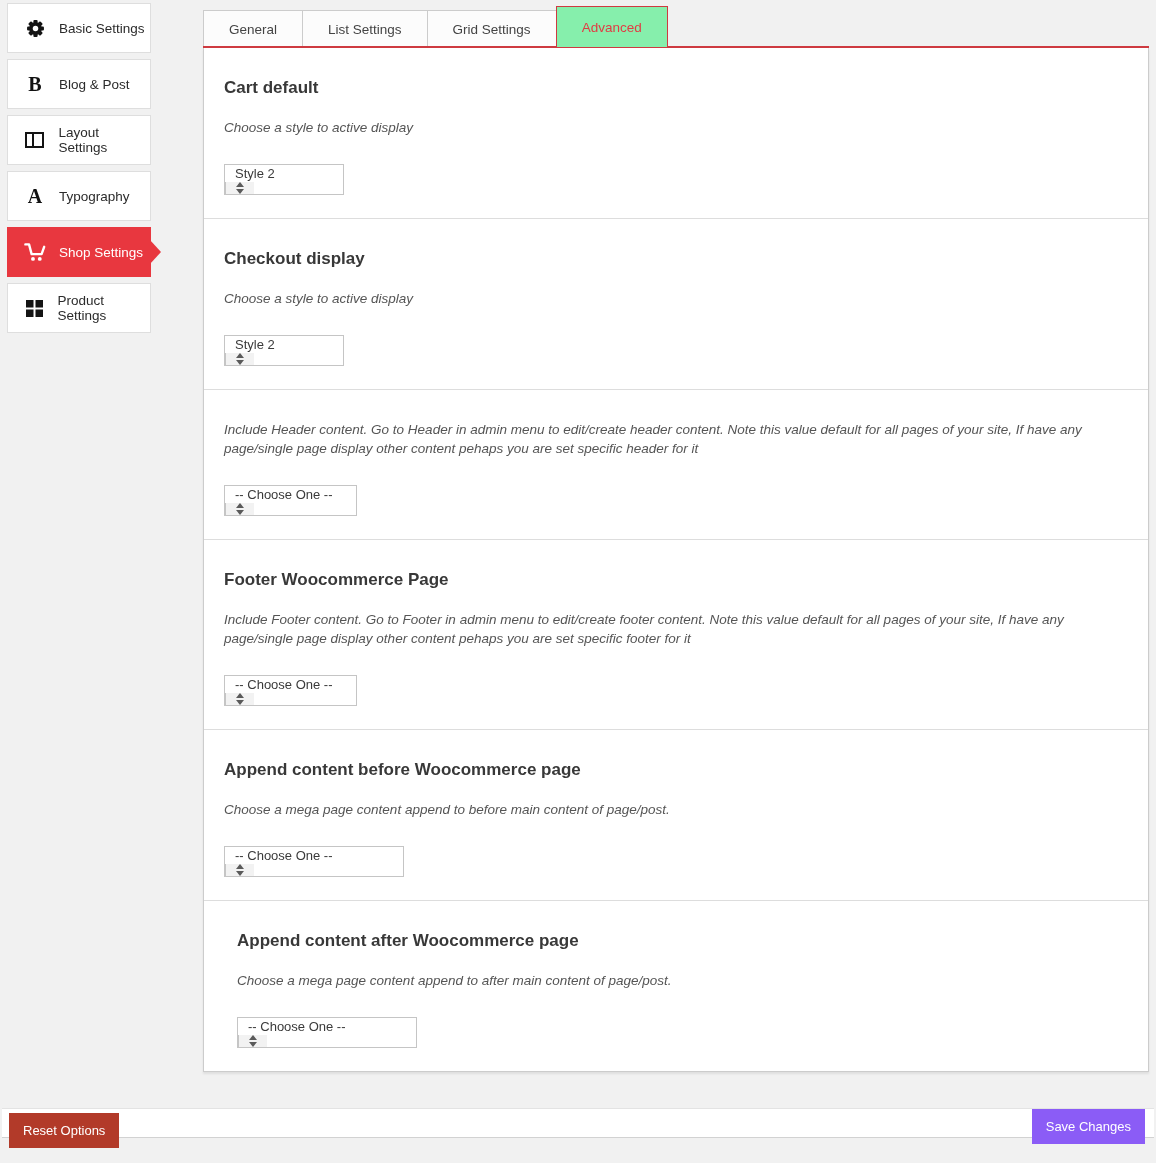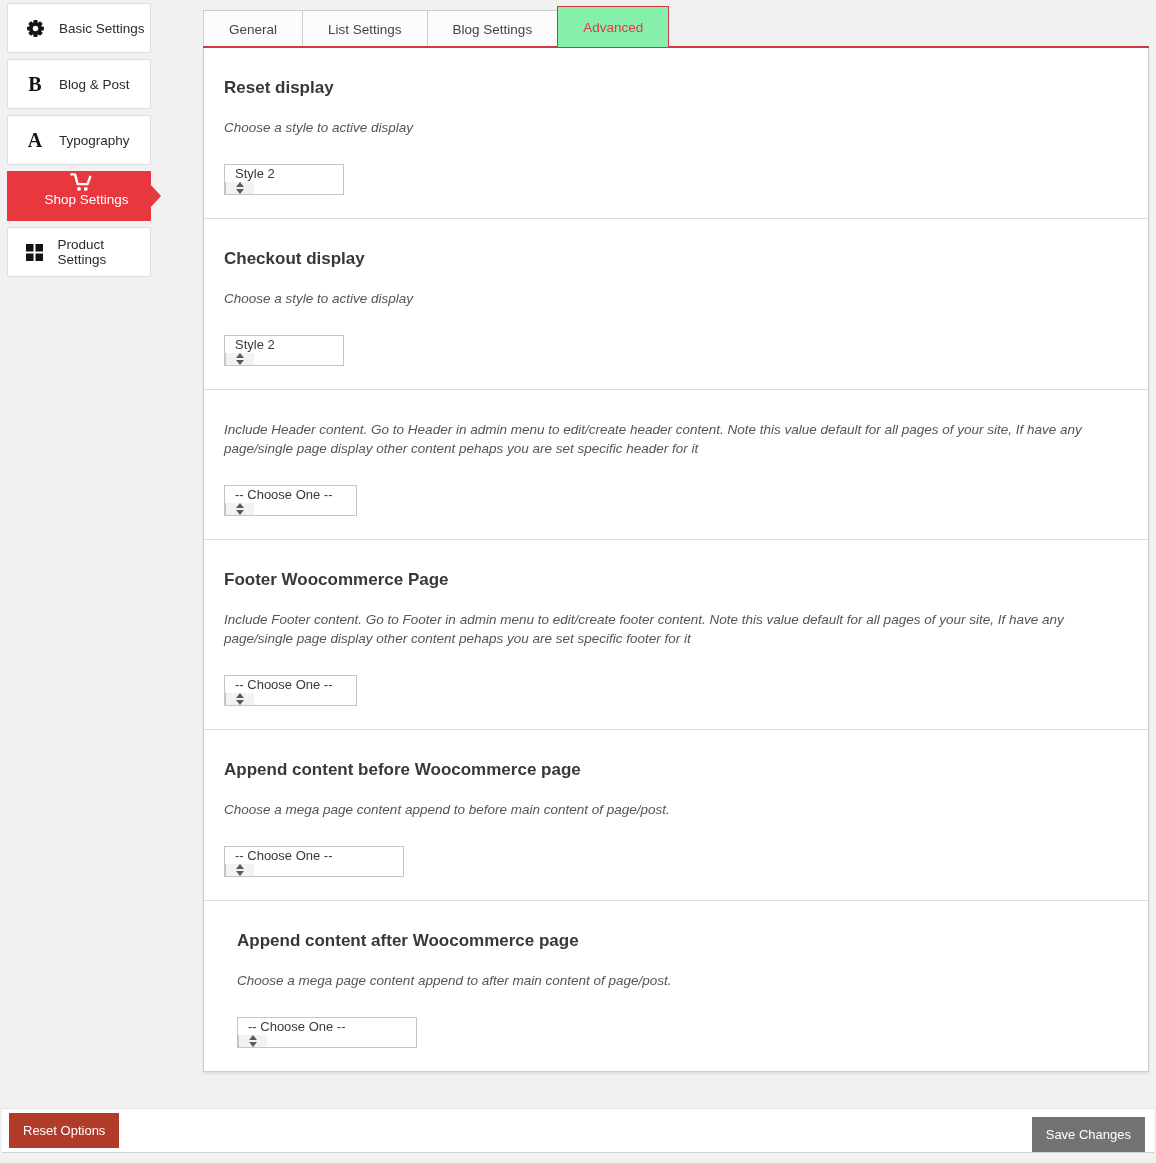--- a/index.html
+++ b/index.html
@@ -7,21 +7,21 @@
   body { font-family:"Liberation Sans","DejaVu Sans",sans-serif; color:#333; }
   .page { position:relative; width:1156px; height:1163px; background:#f1f1f1; overflow:hidden; }
 
   
   .sidebar { position:absolute; left:7px; top:3px; width:144px; }
   .side-item { position:relative; display:flex; align-items:center; height:50px;
     background:#fff; border:1px solid #dedede; margin-bottom:6px; padding-left:15px;
     font-size:13.5px; color:#2b2b2b; cursor:pointer; }
   .side-item .ico { width:24px; display:flex; align-items:center; justify-content:center; margin-right:12px; }
   .side-item .serif-glyph { font-family:"Liberation Serif","DejaVu Serif",serif; font-weight:bold; font-size:20px; line-height:1; color:#111; }
-  .side-item.active { background:#e8373f; border-color:#e8373f; color:#fff;flex-direction:column; }
+  .side-item.active { background:#e8373f; border-color:#e8373f; color:#fff; }
   .side-item.active::after { content:""; position:absolute; right:-11px; top:50%; margin-top:-12px;
     border-top:12px solid transparent; border-bottom:12px solid transparent; border-left:11px solid #e8373f; }
 
   
   .main { position:absolute; left:203px; top:8px; width:946px; }
   .tabbar { position:relative; height:40px; }
   .tabbar::after { content:""; position:absolute; left:0; right:0; bottom:0; height:2px; background:#ce3a40; }
   .tab { position:relative; float:left; height:38px; margin-top:2px; line-height:38px; padding:0 25px;
     background:#fcfcfc; border:1px solid #ccc; border-bottom:none; border-right:none;
     font-size:13.5px; color:#444; text-align:center; cursor:pointer; }
@@ -43,26 +43,26 @@
   .select-value { display:flex; align-items:center; padding:0 10px; font-size:13px; color:#3a3a3a; flex:1; }
   .select-arrow { width:29px; background:#f2f2f2; border-left:1px solid #c5c5c5;
     display:flex; flex-direction:column; align-items:center; justify-content:center; gap:2px; }
   .tri-up { width:0; height:0; border-left:4px solid transparent; border-right:4px solid transparent; border-bottom:5px solid #5a5a5a; }
   .tri-down { width:0; height:0; border-left:4px solid transparent; border-right:4px solid transparent; border-top:5px solid #5a5a5a; }
   .sel-small { width:120px; }
   .sel-mid   { width:133px; }
   .sel-wide  { width:180px; }
 
   
-  .footer-bar { position:absolute; left:2px; right:2px; top:1108px; height:45px;
+  .footer-bar { position:absolute; left:2px; right:2px; top:1108px; height:30px;
     background:#fff; border-top:1px solid #e3e3e3; border-bottom:1px solid #d2d2d2; }
   .btn { position:absolute; border:none; color:#fff; font-size:13px;
     font-family:"Liberation Sans","DejaVu Sans",sans-serif; padding:0 14px; height:35px; cursor:pointer; }
   .btn-reset { left:7px; top:4px; background:#b23a29; }
-  .btn-save  { right:9px; top:8px; background:#737373; }
+  .btn-save  { right:9px; top:0; background:#8b5cf6; }
 </style>
 </head>
 <body>
 
 <div class="page">
 
   <div class="sidebar">
 
     <div class="side-item">
       <span class="ico">
@@ -81,20 +81,29 @@
     </div>
 
 
     <div class="side-item">
       <span class="ico">
         <span class="serif-glyph">B</span>
       </span>
       <span>Blog &amp; Post</span>
     </div>
 
+    <div class="side-item">
+      <span class="ico">
+        <svg width="19" height="16" viewBox="0 0 19 16">
+          <rect x="1" y="1" width="17" height="14" fill="none" stroke="#141414" stroke-width="2"></rect>
+          <line x1="8" y1="1" x2="8" y2="15" stroke="#141414" stroke-width="2"></line>
+        </svg>
+      </span>
+      <span>Layout Settings</span>
+    </div>
 
     <div class="side-item">
       <span class="ico">
         <span class="serif-glyph">A</span>
       </span>
       <span>Typography</span>
     </div>
 
     <div class="side-item active">
       <span class="ico">
@@ -118,28 +127,28 @@
       </span>
       <span>Product Settings</span>
     </div>
   </div>
 
   <div class="main">
 
     <div class="tabbar">
       <div class="tab">General</div>
       <div class="tab">List Settings</div>
-      <div class="tab">Blog Settings</div>
+      <div class="tab">Grid Settings</div>
       <div class="tab active">Advanced</div>
     </div>
 
     <div class="panel">
 
       <section class="opt-section">
-        <h3>Reset display</h3>
+        <h3>Cart default</h3>
         <p class="desc">Choose a style to active display</p>
         <div class="select sel-small">
           <span class="select-value">Style 2</span>
           <span class="select-arrow">
               <span class="tri-up"></span>
               <span class="tri-down"></span>
             </span>
         </div>
       </section>
 

